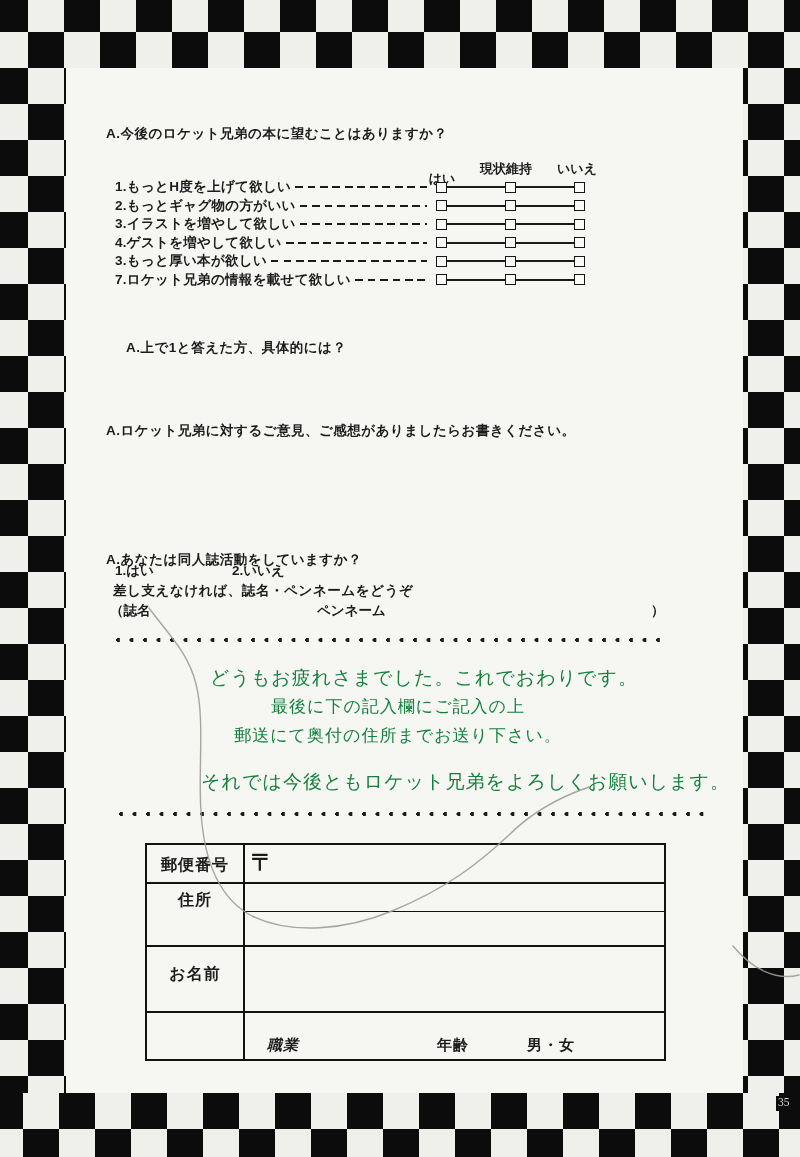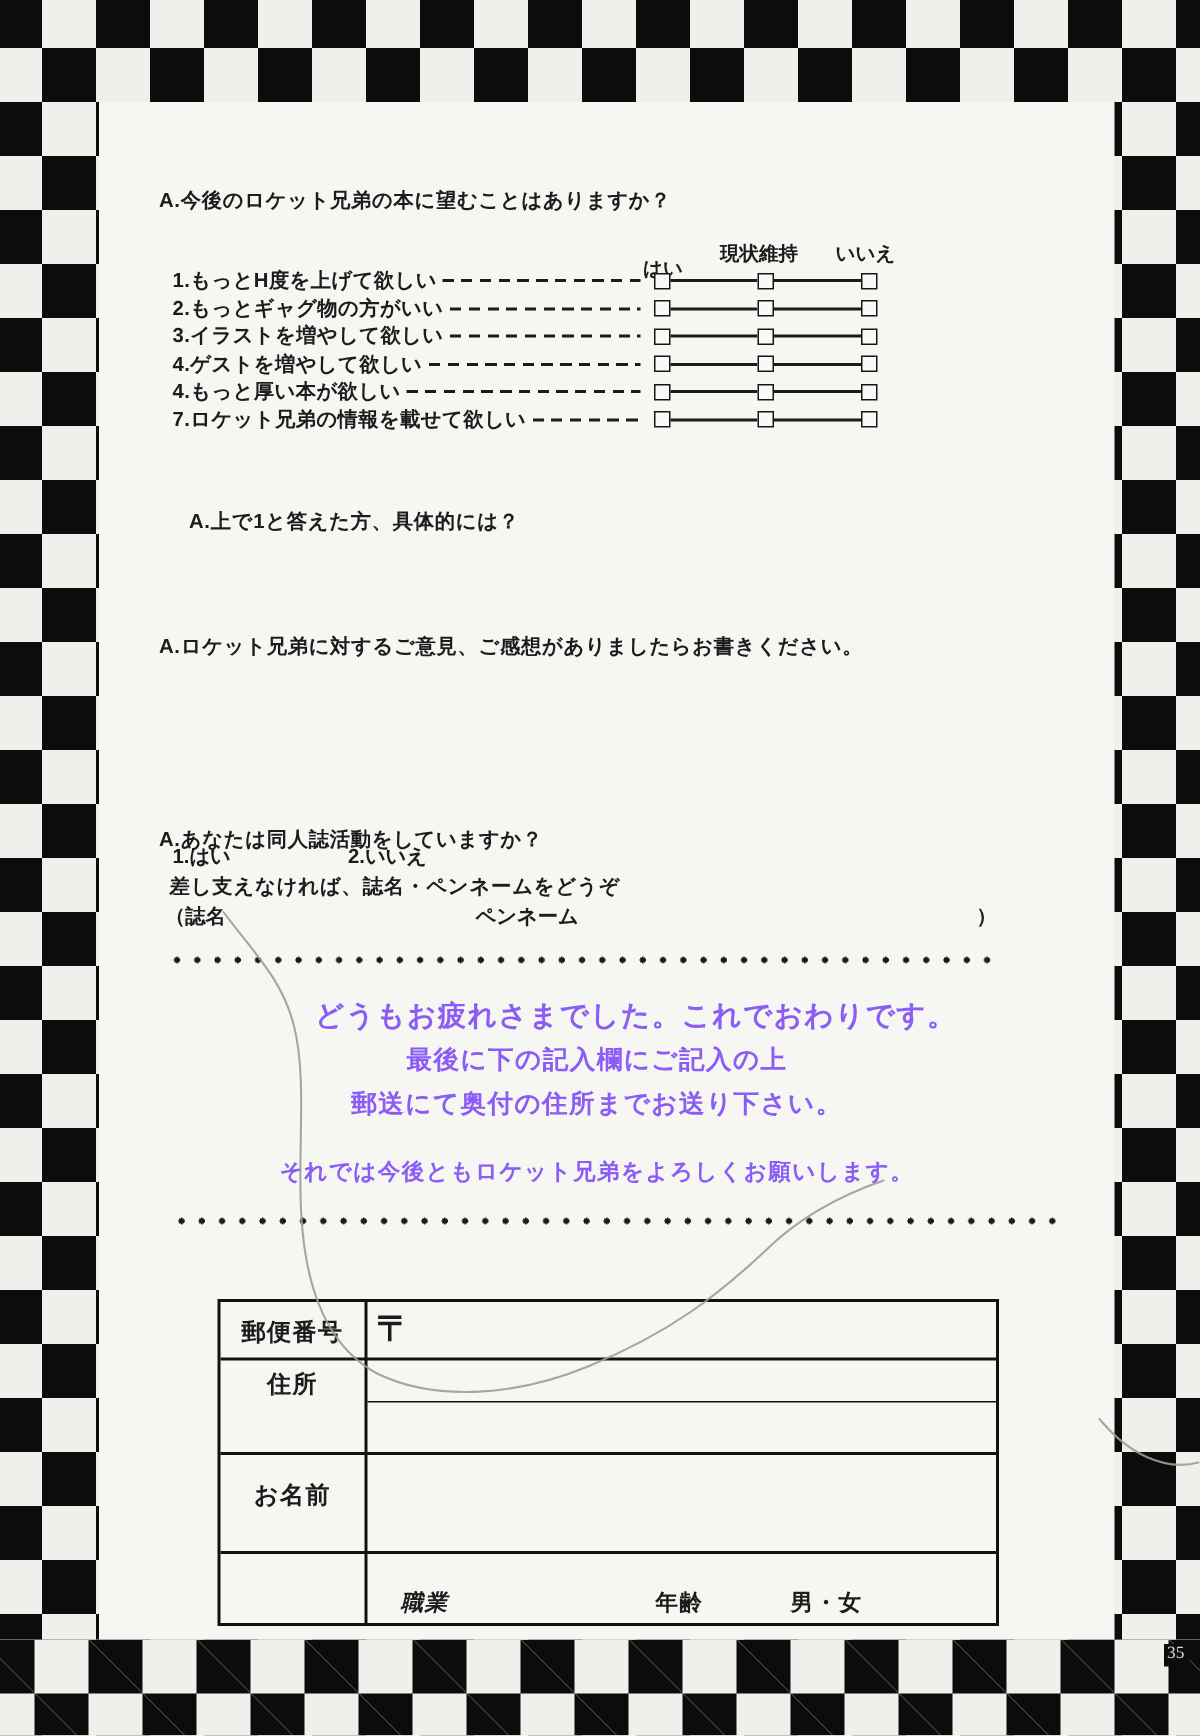--- a/index.html
+++ b/index.html
@@ -54,29 +54,29 @@
   .note-line{position:absolute;left:47px;top:514px;font-size:13.5px;font-weight:600;letter-spacing:.6px;white-space:nowrap;}
   .paren-line{position:absolute;left:0;top:534px;width:677px;height:18px;font-size:13.5px;font-weight:600;}
   .paren-line span{position:absolute;white-space:nowrap;}
 
   .dots{position:absolute;height:6px;background-repeat:repeat-x;
     background-image:radial-gradient(circle 2.1px at 3px 3px,#1b1b1b 97%,transparent);
     background-size:13.5px 6px;}
   .dots1{left:49px;top:569px;width:546px;}
   .dots2{left:52px;top:743px;width:591px;}
 
-  .closing{position:absolute;left:0;top:595px;width:664px;text-align:center;font-weight:700;color:#8b5cf6;}
+  .closing{position:absolute;left:0;top:595px;width:664px;text-align:center;font-weight:400;color:#15803d;}
   .closing div{line-height:29px;letter-spacing:1px;white-space:nowrap;}
   .cl-1{font-size:19px;transform:translateX(26px);}
   .cl-2,.cl-3{font-size:17px;}
-  .cl-4{font-size:15px;margin-top:17px;}
+  .cl-4{font-size:19px;margin-top:17px;text-align:right;}
 
   
   .form-table{position:absolute;left:79px;top:775px;width:521px;height:218px;
-    border:2.5px solid #121212;box-sizing:border-box;margin-top:23px;}
+    border:2.5px solid #121212;box-sizing:border-box;}
   .ft-line{position:absolute;background:#121212;}
   .ft-v{left:96px;top:0;bottom:0;width:2px;}
   .ft-h1{left:0;right:0;top:37px;height:2px;}
   .ft-h2{left:98px;right:0;top:66px;height:1.2px;}
   .ft-h3{left:0;right:0;top:100px;height:2px;}
   .ft-h4{left:0;right:0;top:166px;height:2px;}
   .ft-label{position:absolute;left:0;width:96px;text-align:center;font-size:16px;font-weight:600;letter-spacing:1px;}
   .ft-postal{top:10px;}
   .ft-address{top:45px;}
   .ft-name{top:119px;}
@@ -154,21 +154,21 @@
     <span class="q-boxes">
       <span class="cb"></span>
       <span class="cb-line"></span>
       <span class="cb"></span>
       <span class="cb-line"></span>
       <span class="cb"></span>
     </span>
   </div>
 
   <div class="q-row">
-    <span class="q-label">4.もっと厚い本が欲しい</span>
+    <span class="q-label">3.もっと厚い本が欲しい</span>
     <span class="q-dashes"></span>
     <span class="q-boxes">
       <span class="cb"></span>
       <span class="cb-line"></span>
       <span class="cb"></span>
       <span class="cb-line"></span>
       <span class="cb"></span>
     </span>
   </div>
 

